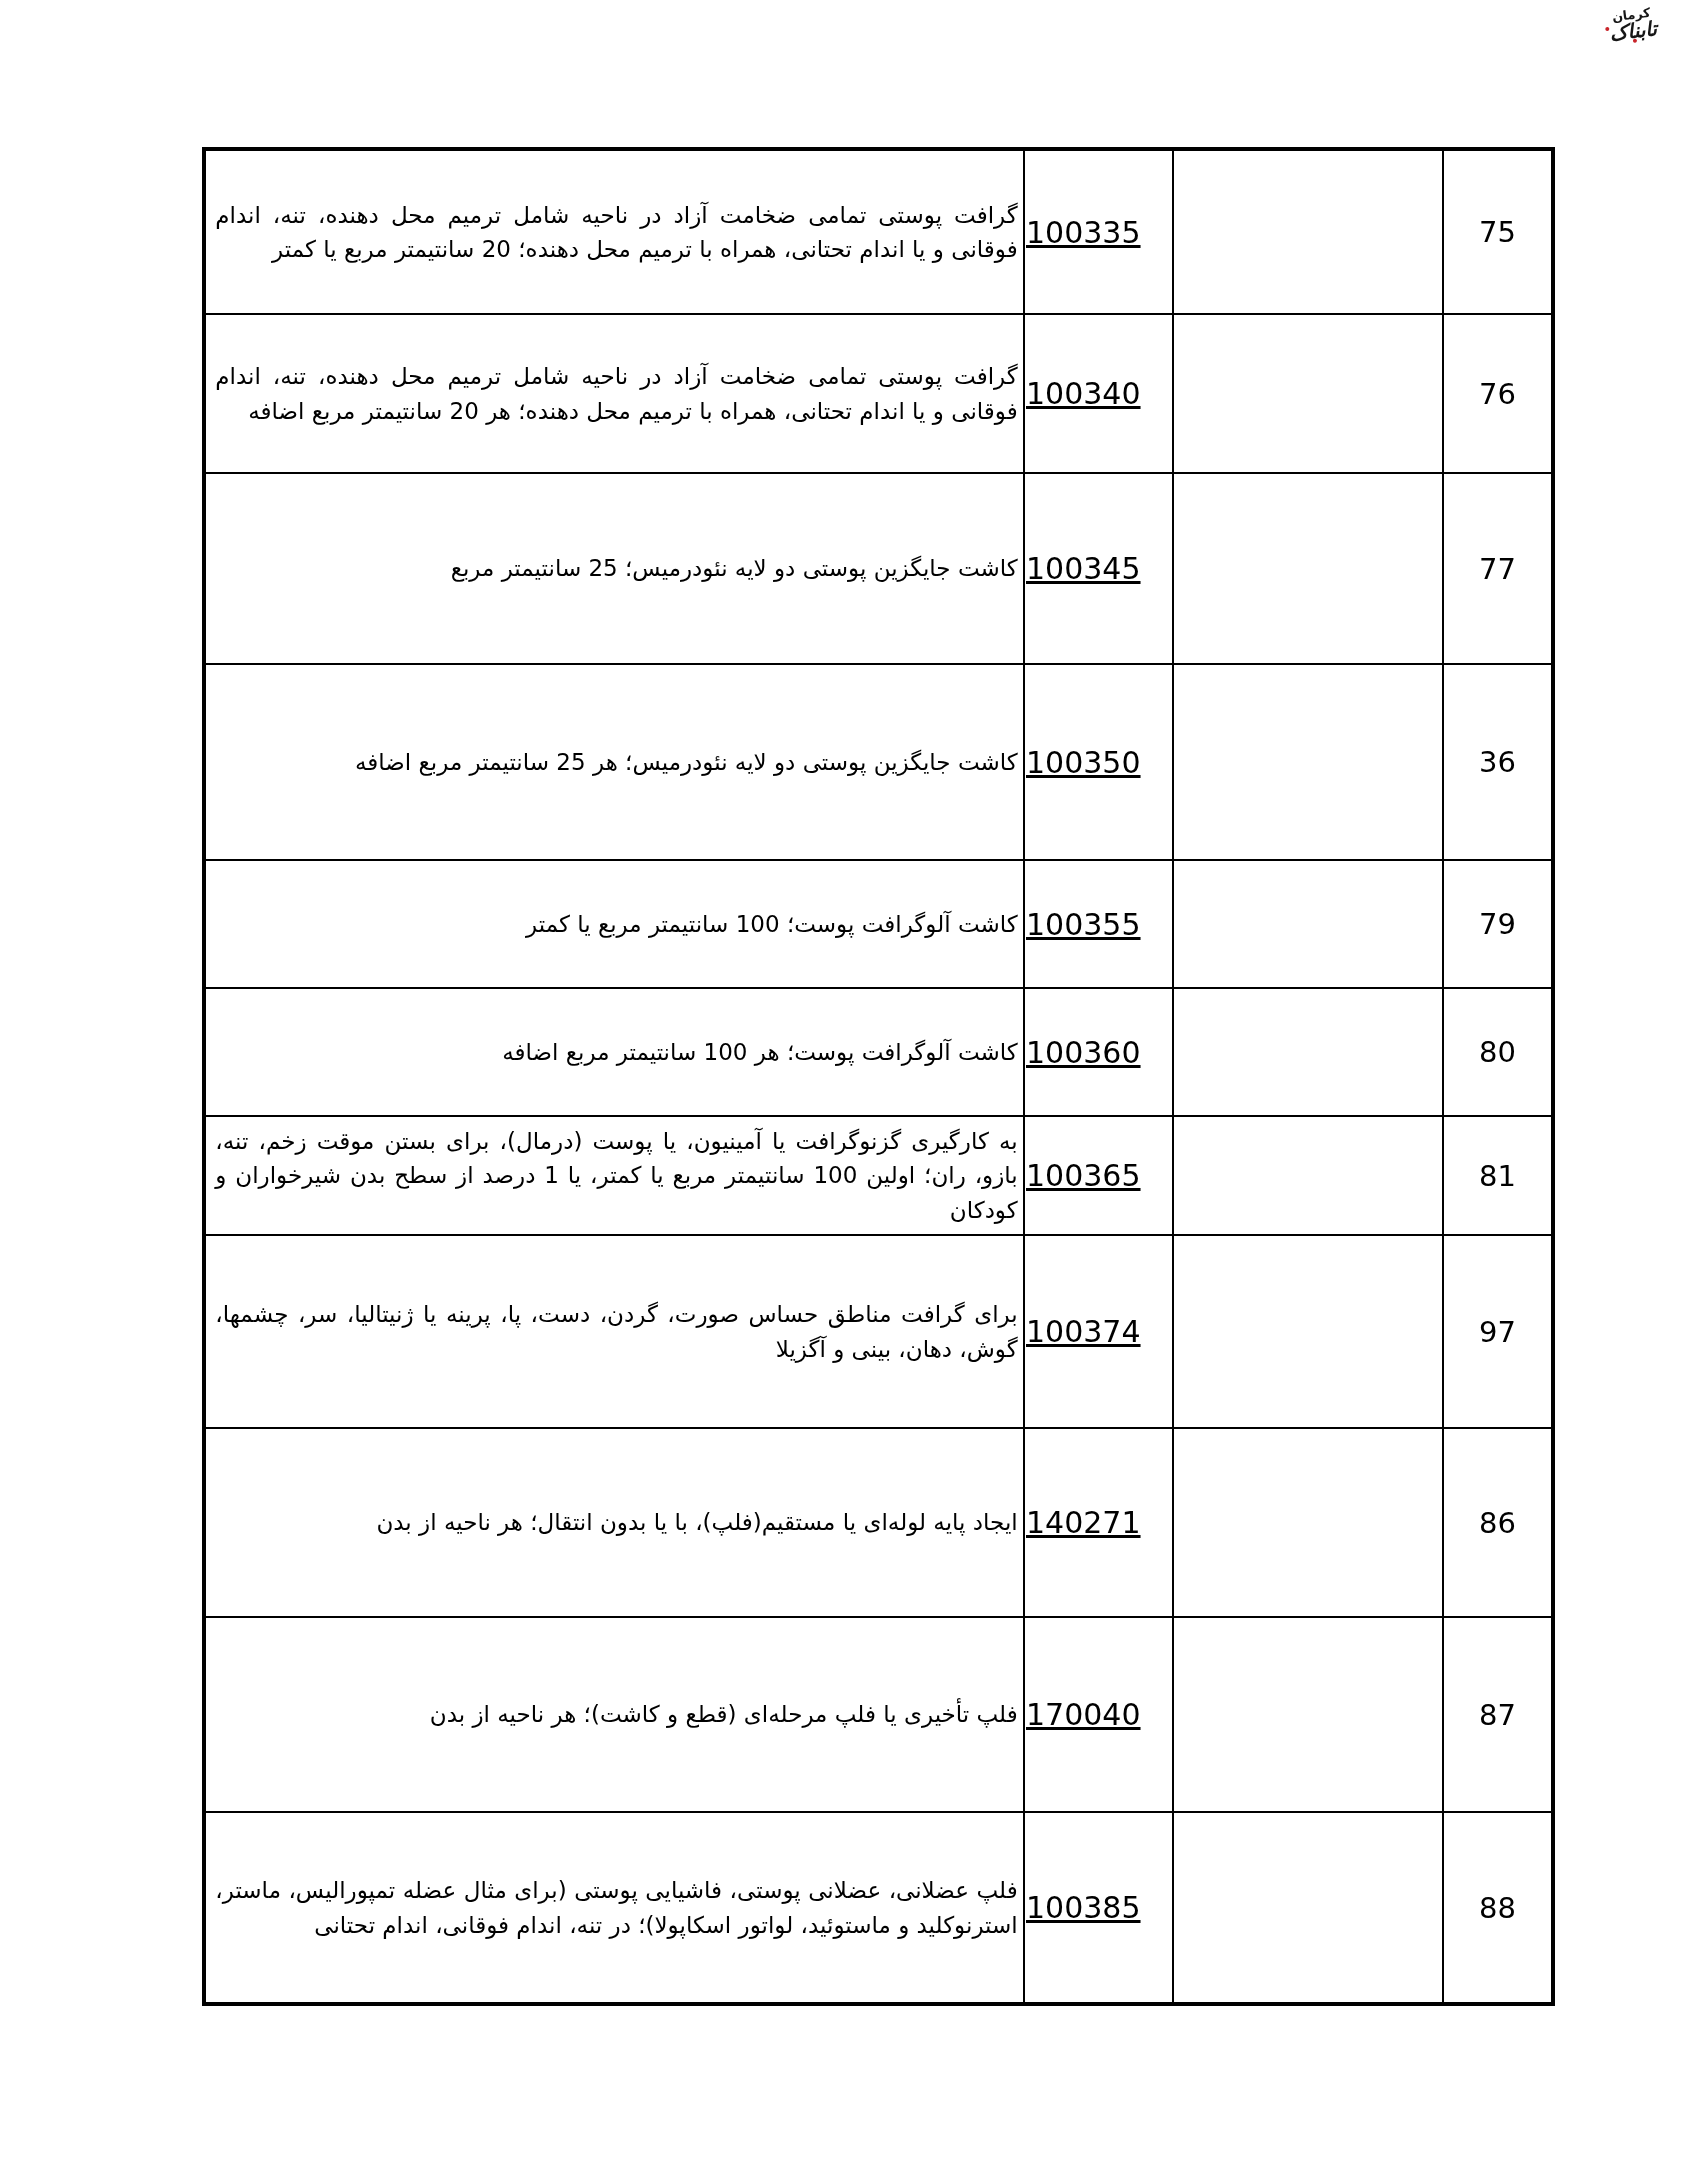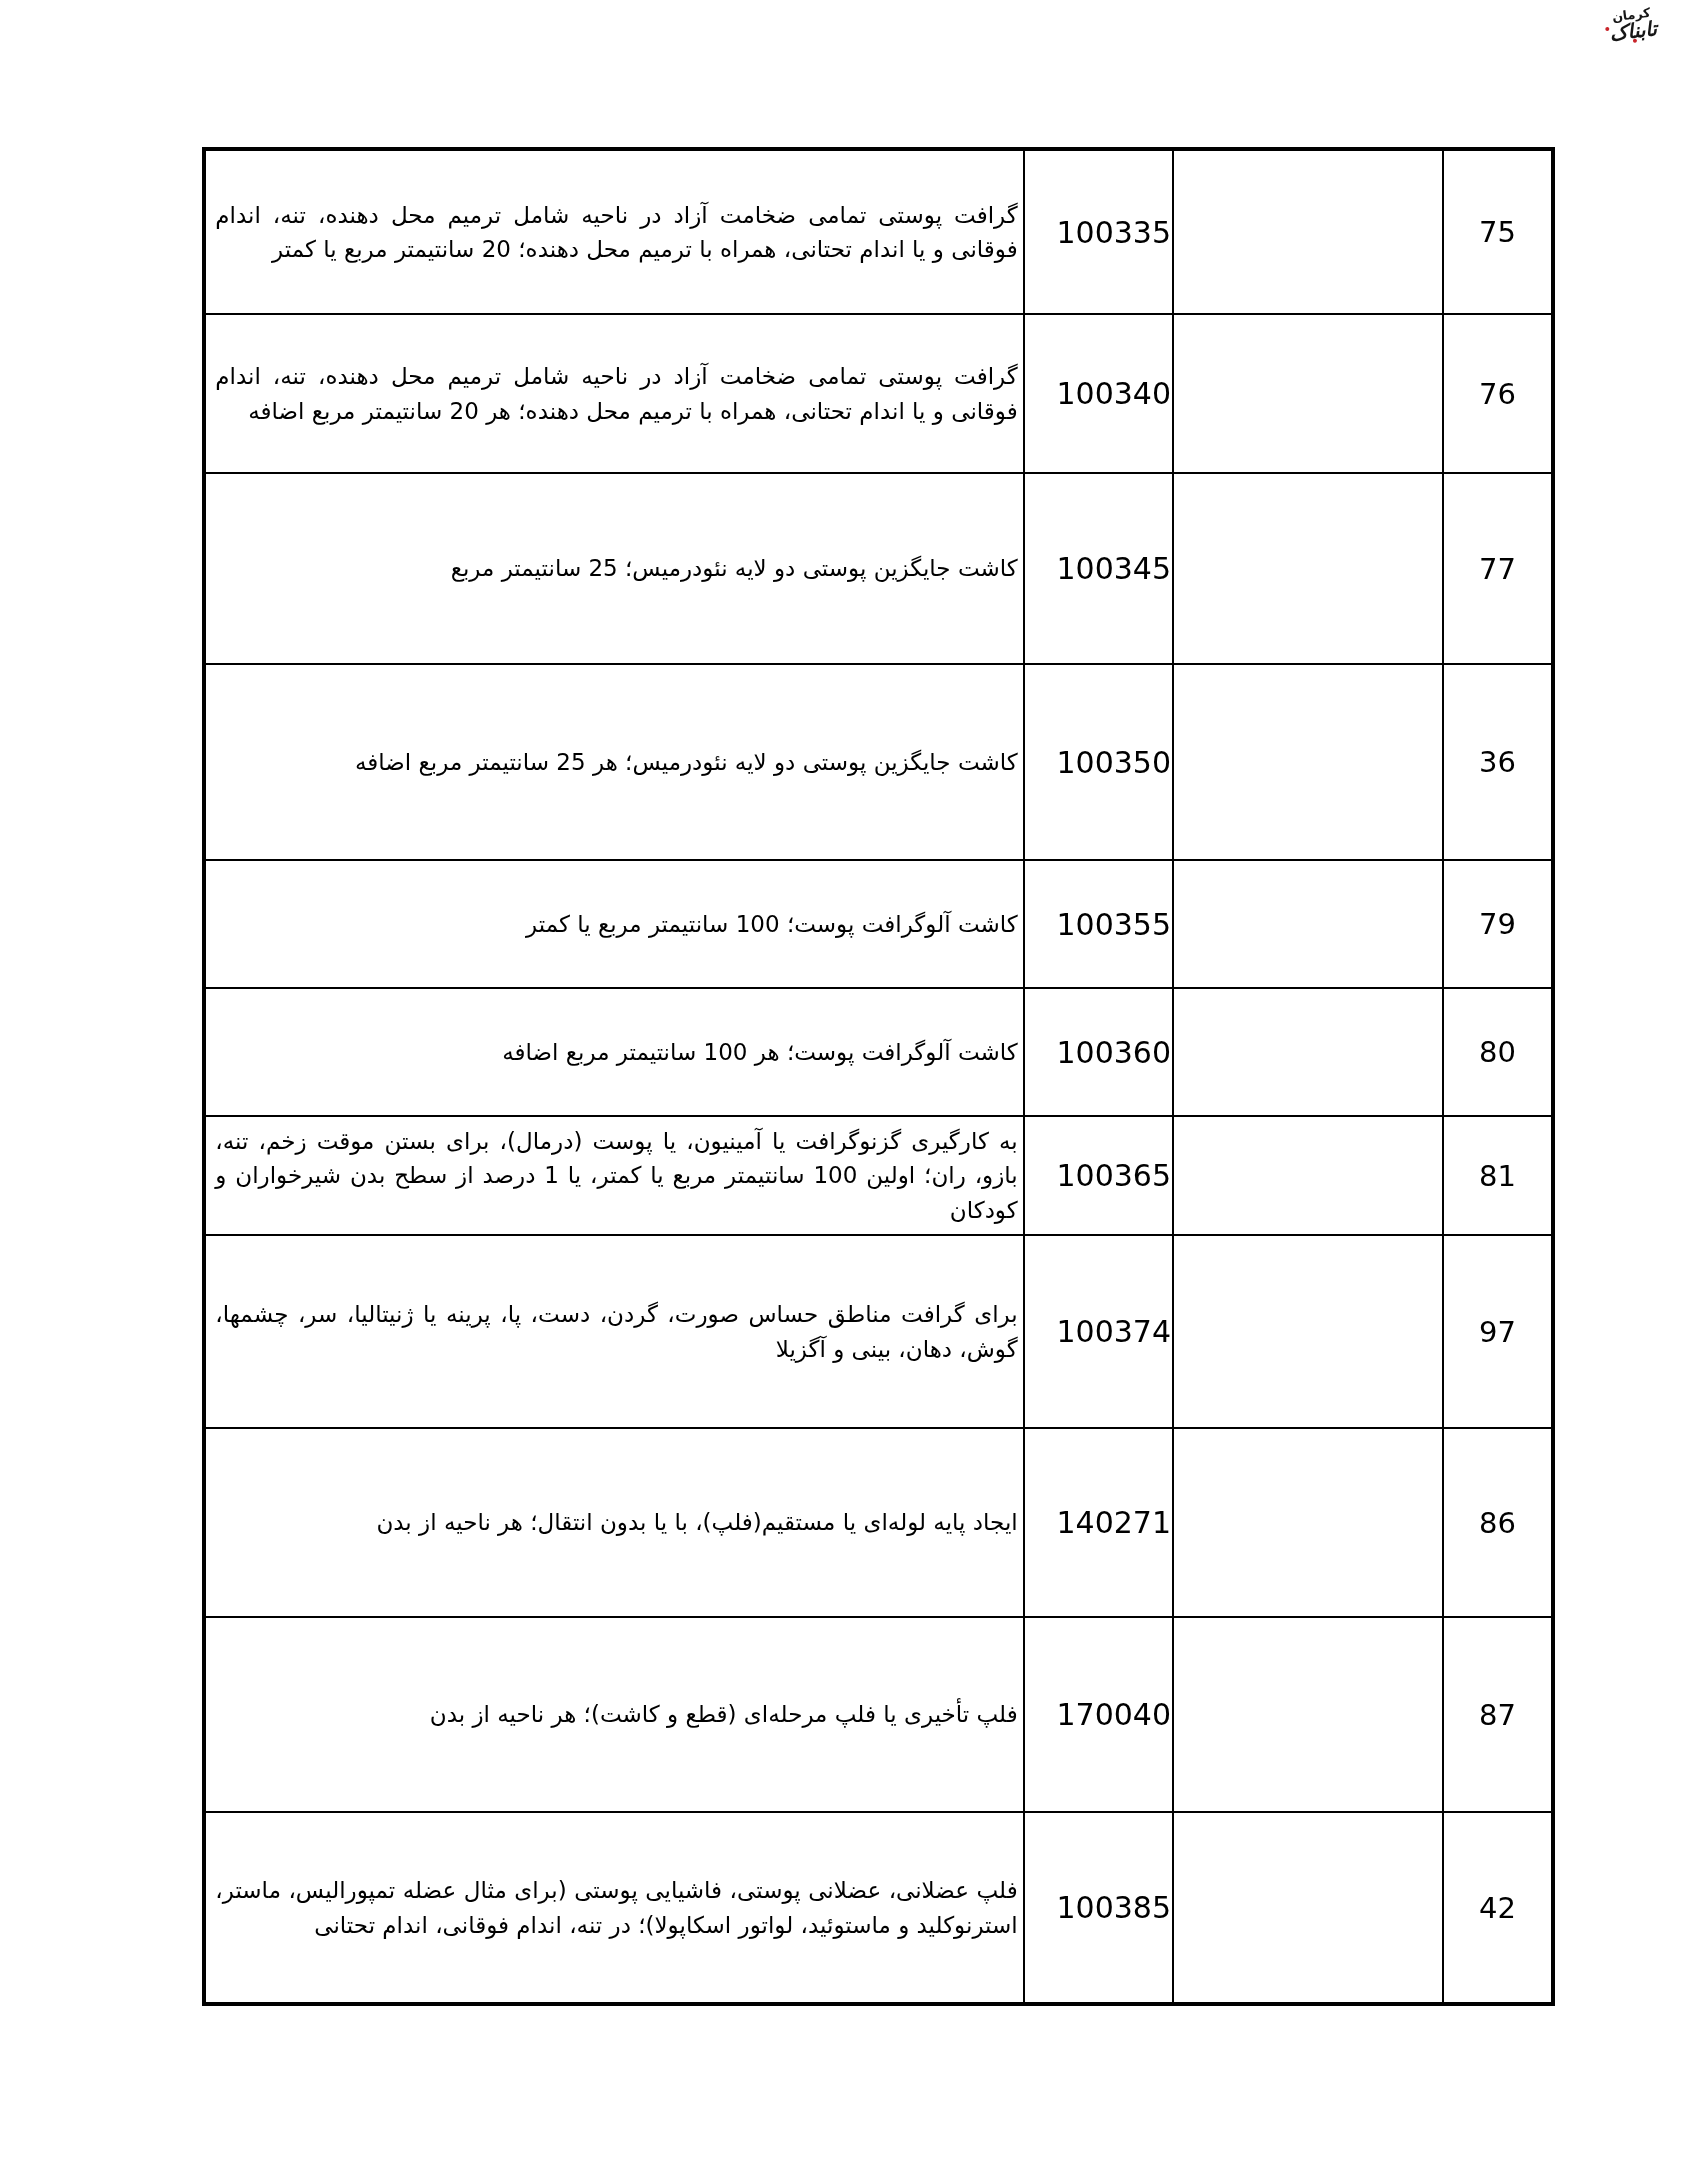--- a/index.html
+++ b/index.html
@@ -57,23 +57,24 @@
     border:2.6px solid #000;
     vertical-align:middle;
     overflow:hidden;
   }
   td.no-cell{
     text-align:center;
     font-weight:normal;
     font-size:29px;
   }
   td.code-cell{
-    text-align:right;
+    text-align:left;
     font-size:30px;
     direction:ltr;
+    text-decoration:underline;
   }
   td.blank-cell{}
   td.desc-cell{
     font-size:23px;
     line-height:1.5;
     text-align:justify;
     padding:4px 5.3px 4px 9.3px;
     direction:rtl;
   }
 </style>
@@ -151,21 +152,21 @@
           <td class="code-cell">140271</td>
           <td class="desc-cell">ایجاد پایه لوله‌ای یا مستقیم(فلپ)، با یا بدون انتقال؛ هر ناحیه از بدن</td>
         </tr>
         <tr style="height: 195px;">
           <td class="no-cell">87</td>
           <td class="blank-cell"></td>
           <td class="code-cell">170040</td>
           <td class="desc-cell">فلپ تأخیری یا فلپ مرحله‌ای (قطع و کاشت)؛ هر ناحیه از بدن</td>
         </tr>
         <tr style="height: 192px;">
-          <td class="no-cell">42</td>
+          <td class="no-cell">88</td>
           <td class="blank-cell"></td>
           <td class="code-cell">100385</td>
           <td class="desc-cell">فلپ عضلانی، عضلانی پوستی، فاشیایی پوستی (برای مثال عضله تمپورالیس، ماستر، استرنوکلید و ماستوئید، لواتور اسکاپولا)؛ در تنه، اندام فوقانی، اندام تحتانی</td>
         </tr>
       </tbody>
   </table>
 
 </div>
 
 

